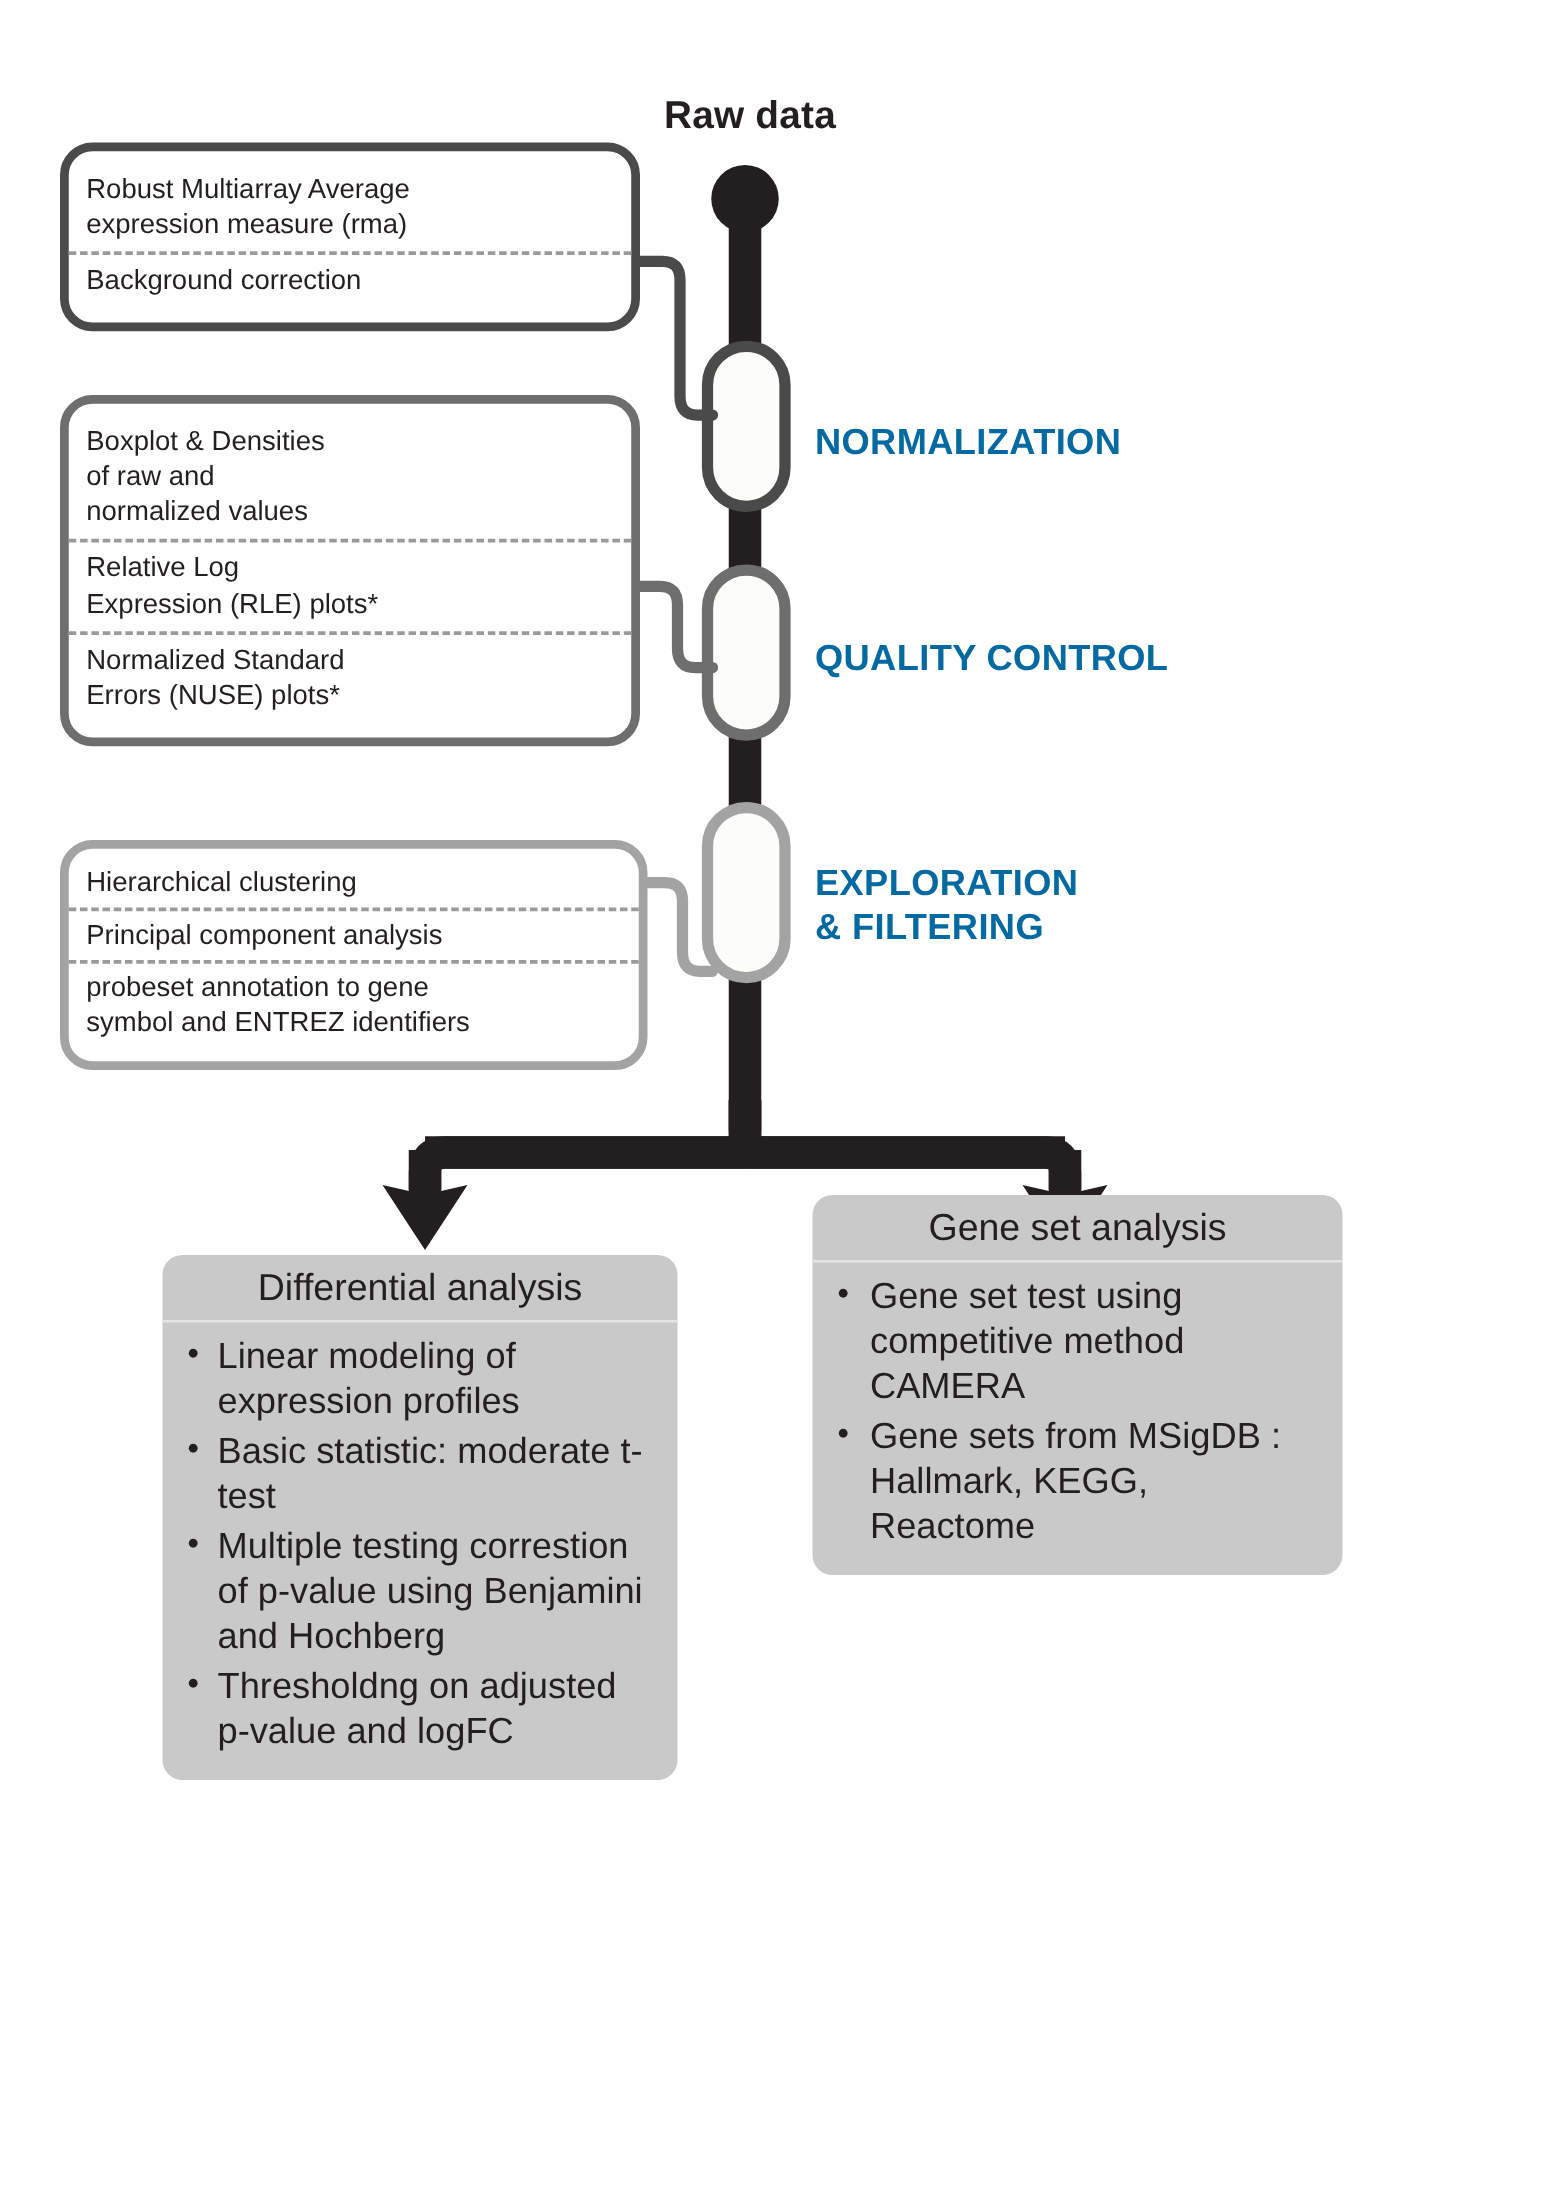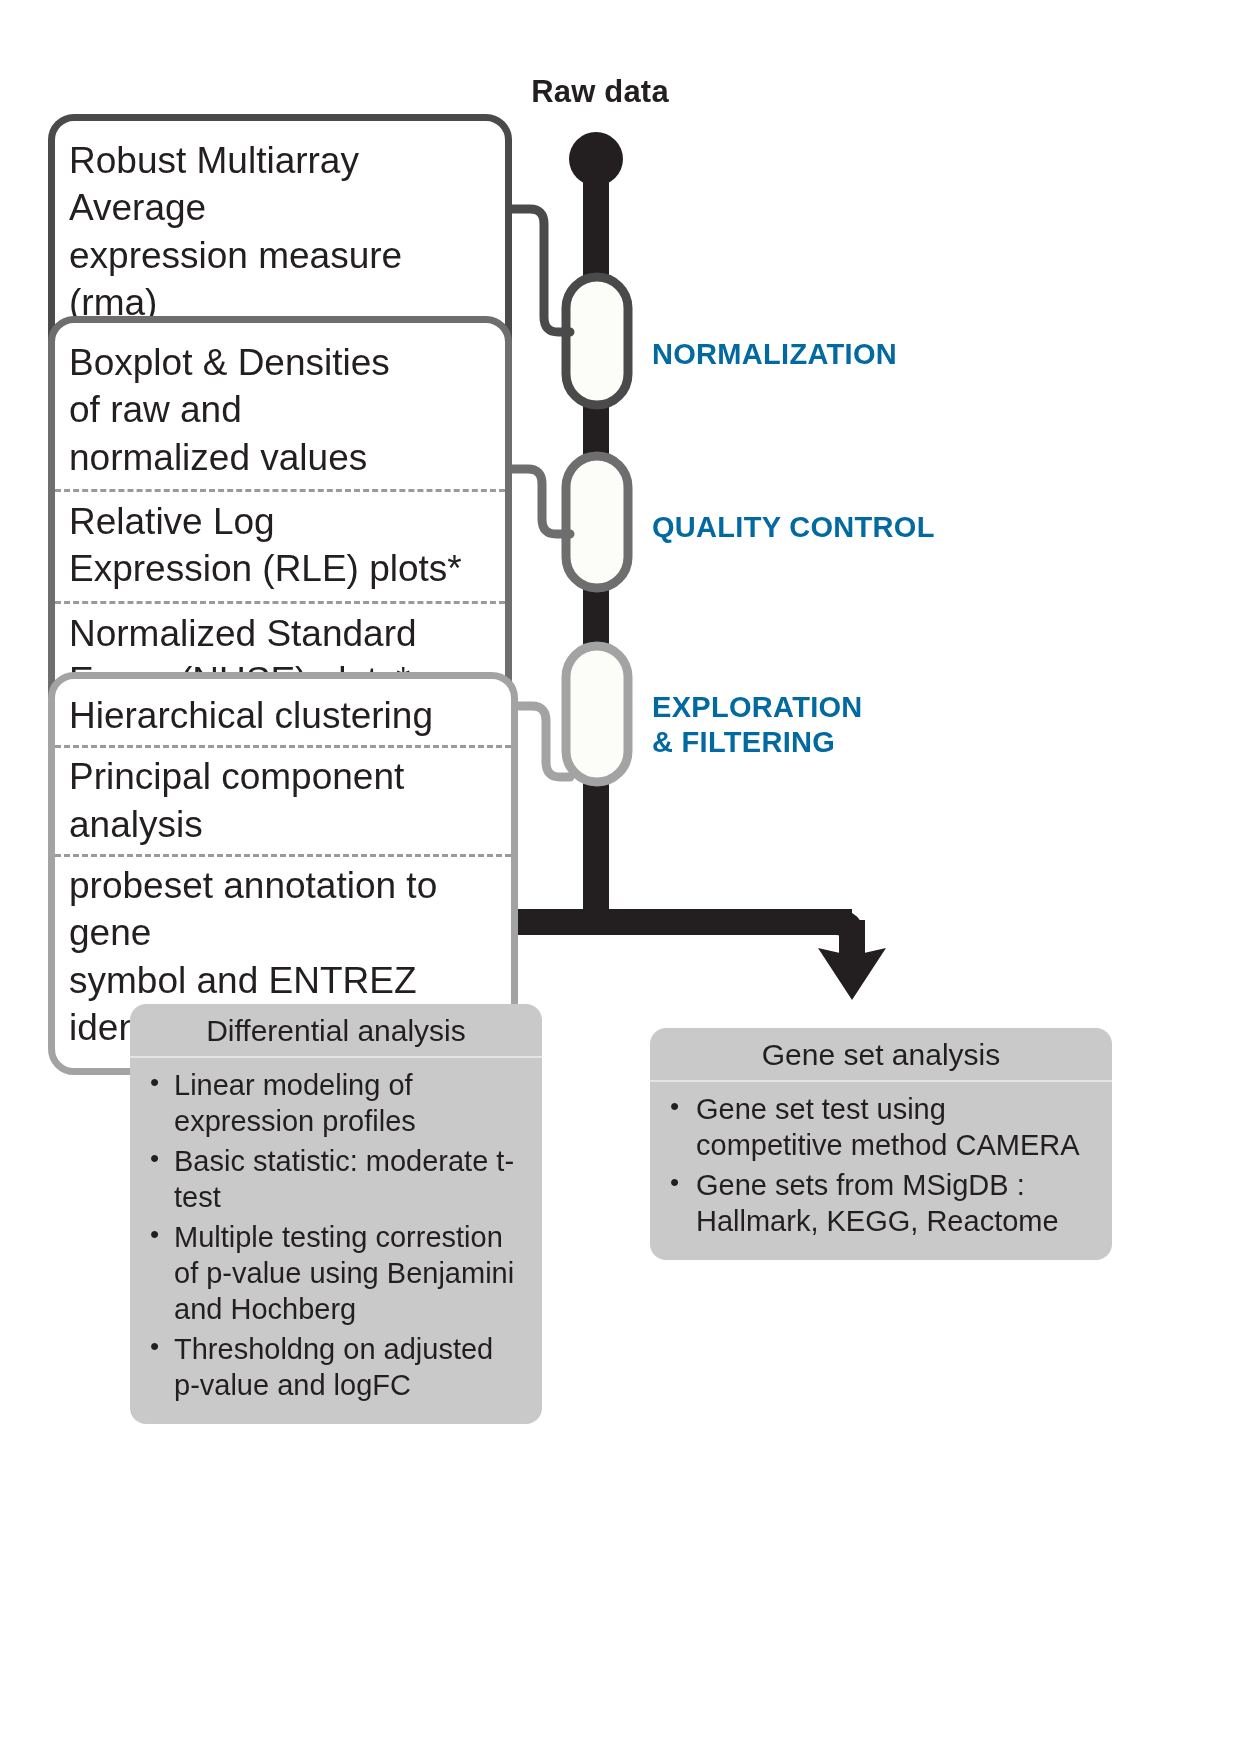--- a/index.html
+++ b/index.html
@@ -40,21 +40,21 @@
   .step-card {
     position: absolute;
     box-sizing: border-box;
     background: #ffffff;
     border-style: solid;
     border-radius: 26px;
   }
   .step-row {
     box-sizing: border-box;
     padding: 6px 14px 8px 14px;
-    font-size: 37px;
+    font-size: 22px;
     line-height: 1.28;
     color: #231f20;
   }
   .step-row + .step-row {
     border-top: 3px dashed #9a9a9a;
   }
 
   #card-normalization {
     left: 48px; top: 114px;
     width: 464px;
@@ -125,22 +125,22 @@
     left: 4px;
     top: -2px;
     font-size: 26px;
   }
   #panel-differential {
     left: 130px; top: 1004px;
     width: 412px;
     min-height: 412px;
   }
   #panel-geneset {
-    left: 650px; top: 1028px;
-    width: 462px;
+    left: 650px; top: 956px;
+    width: 424px;
   }
   #panel-geneset .outcome-list li { padding-left: 30px; }
 </style>
 </head>
 <body>
 
 <svg id="spine-layer" viewBox="0 0 1240 1753" width="1240" height="1753" xmlns="http://www.w3.org/2000/svg">
 
   <rect x="583" y="165" width="26" height="740" fill="#231f20"></rect>
 

